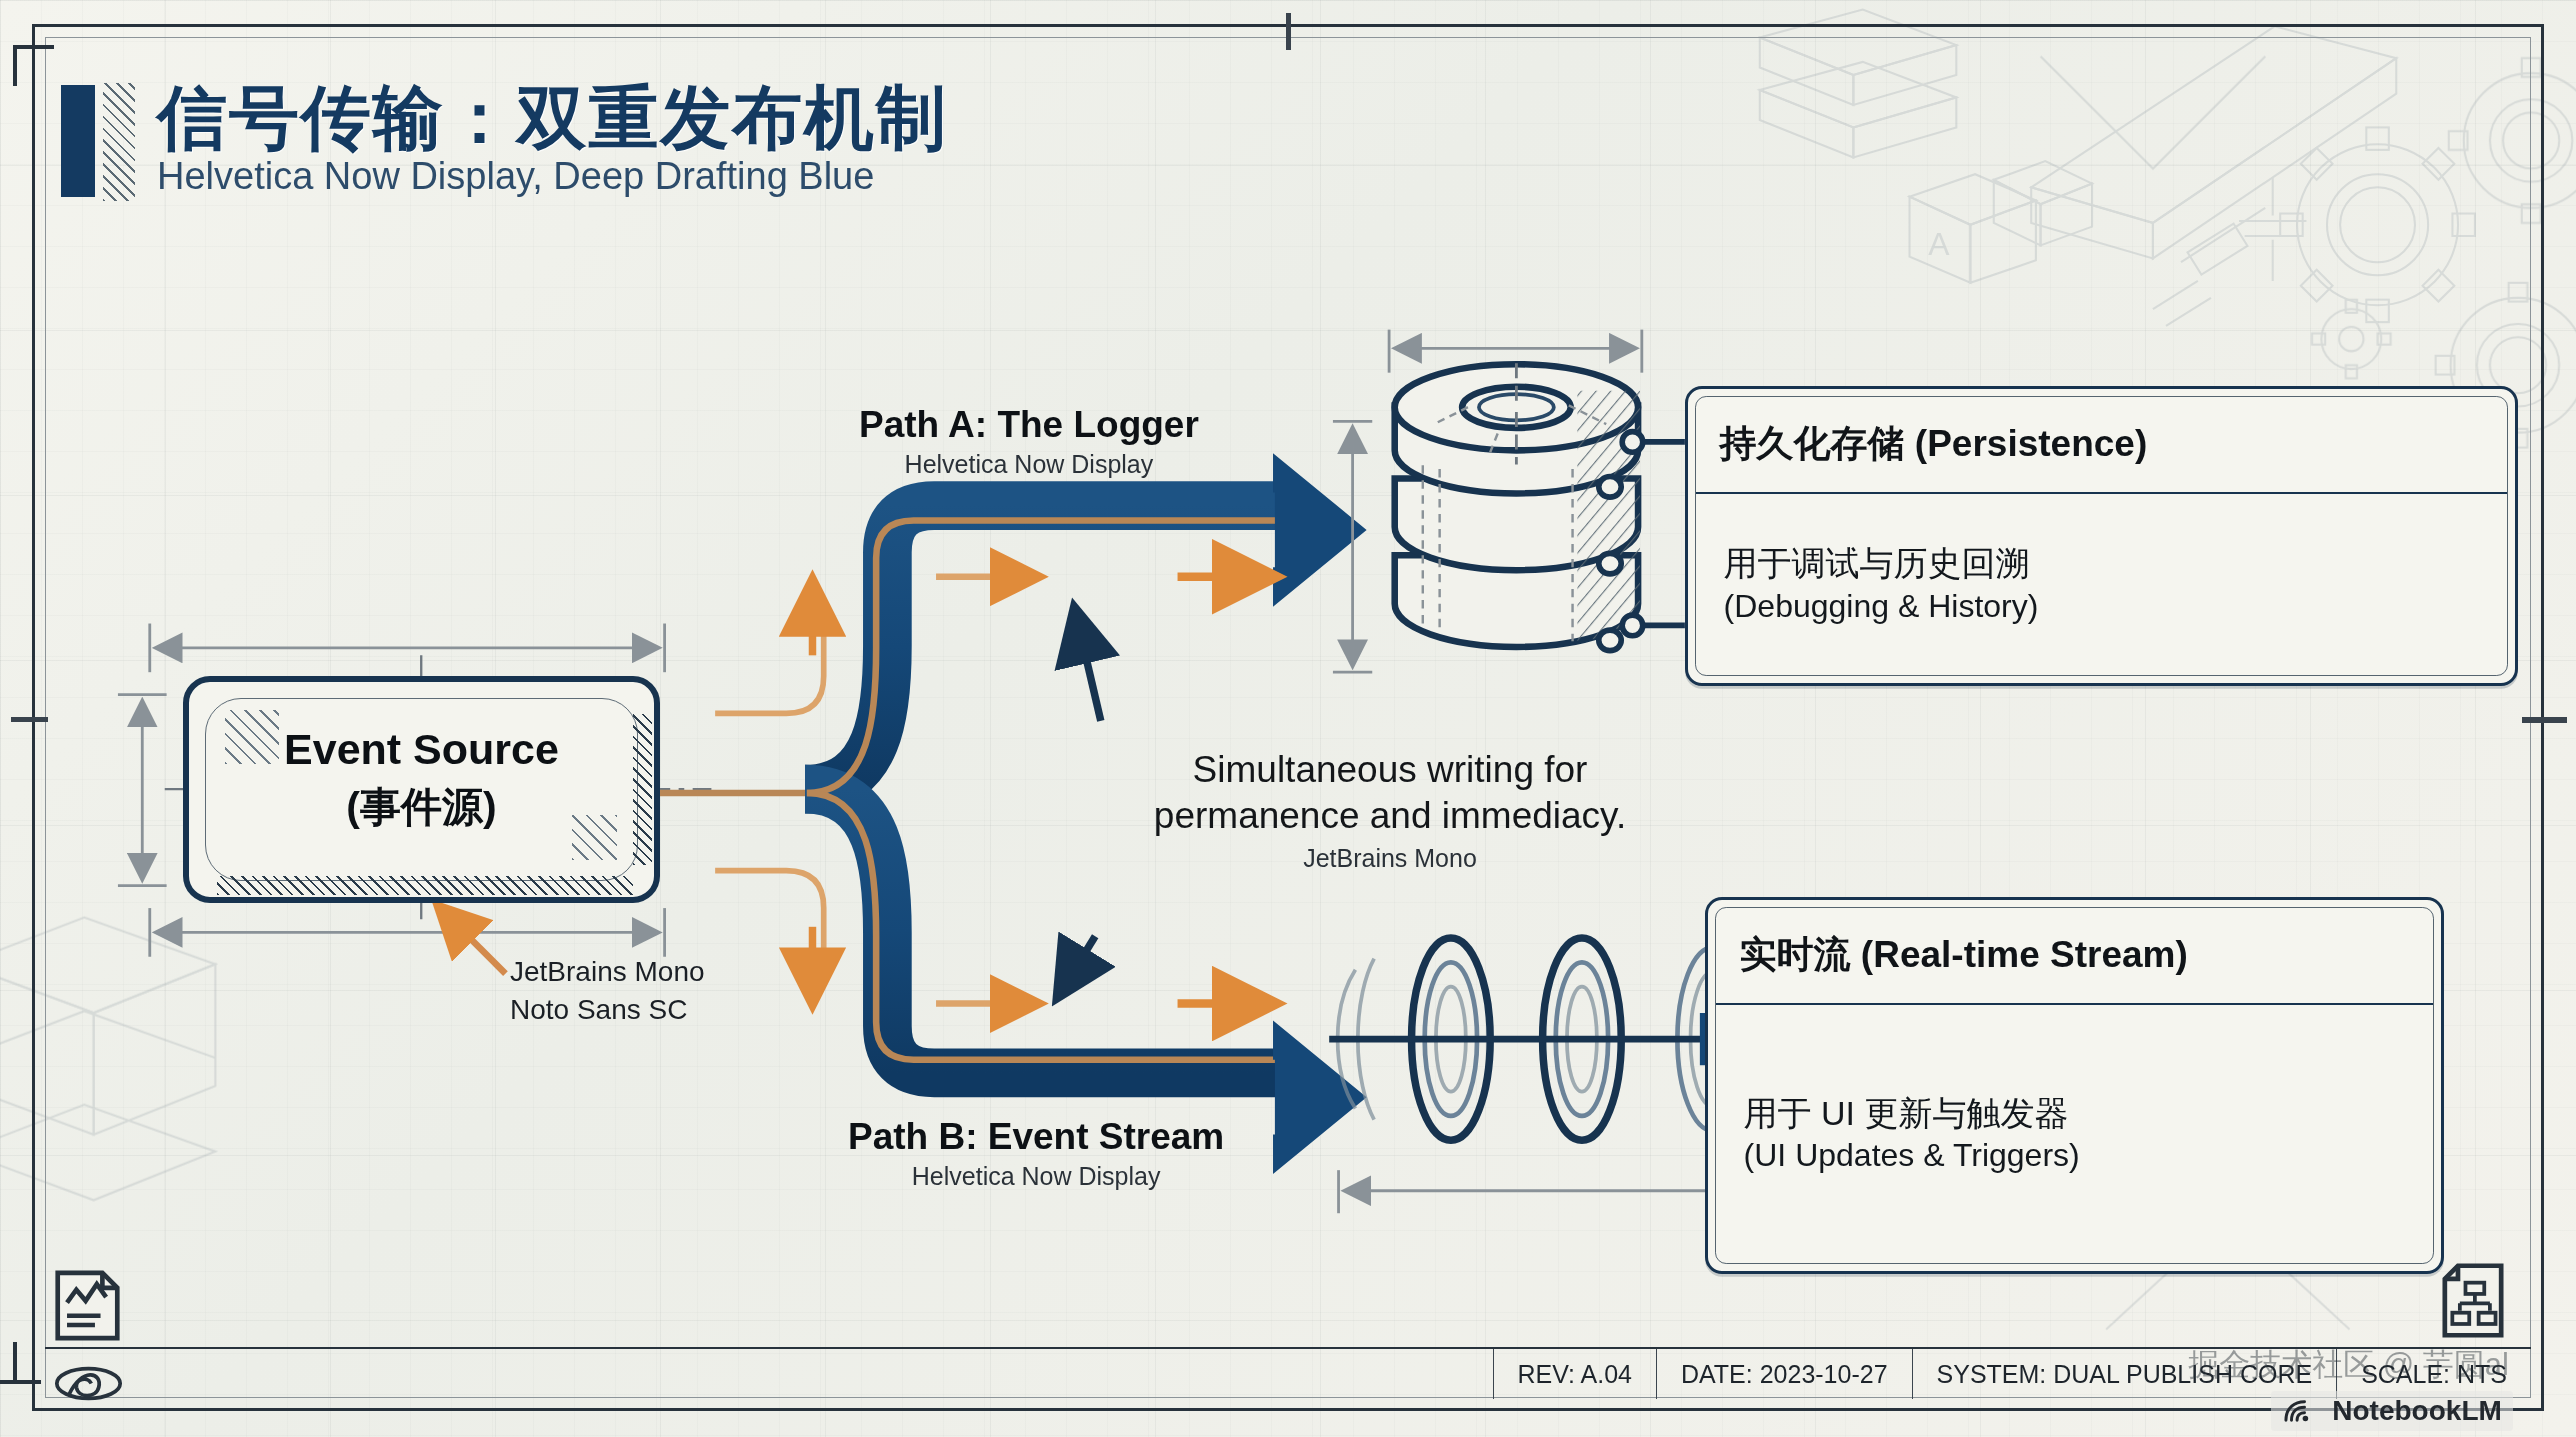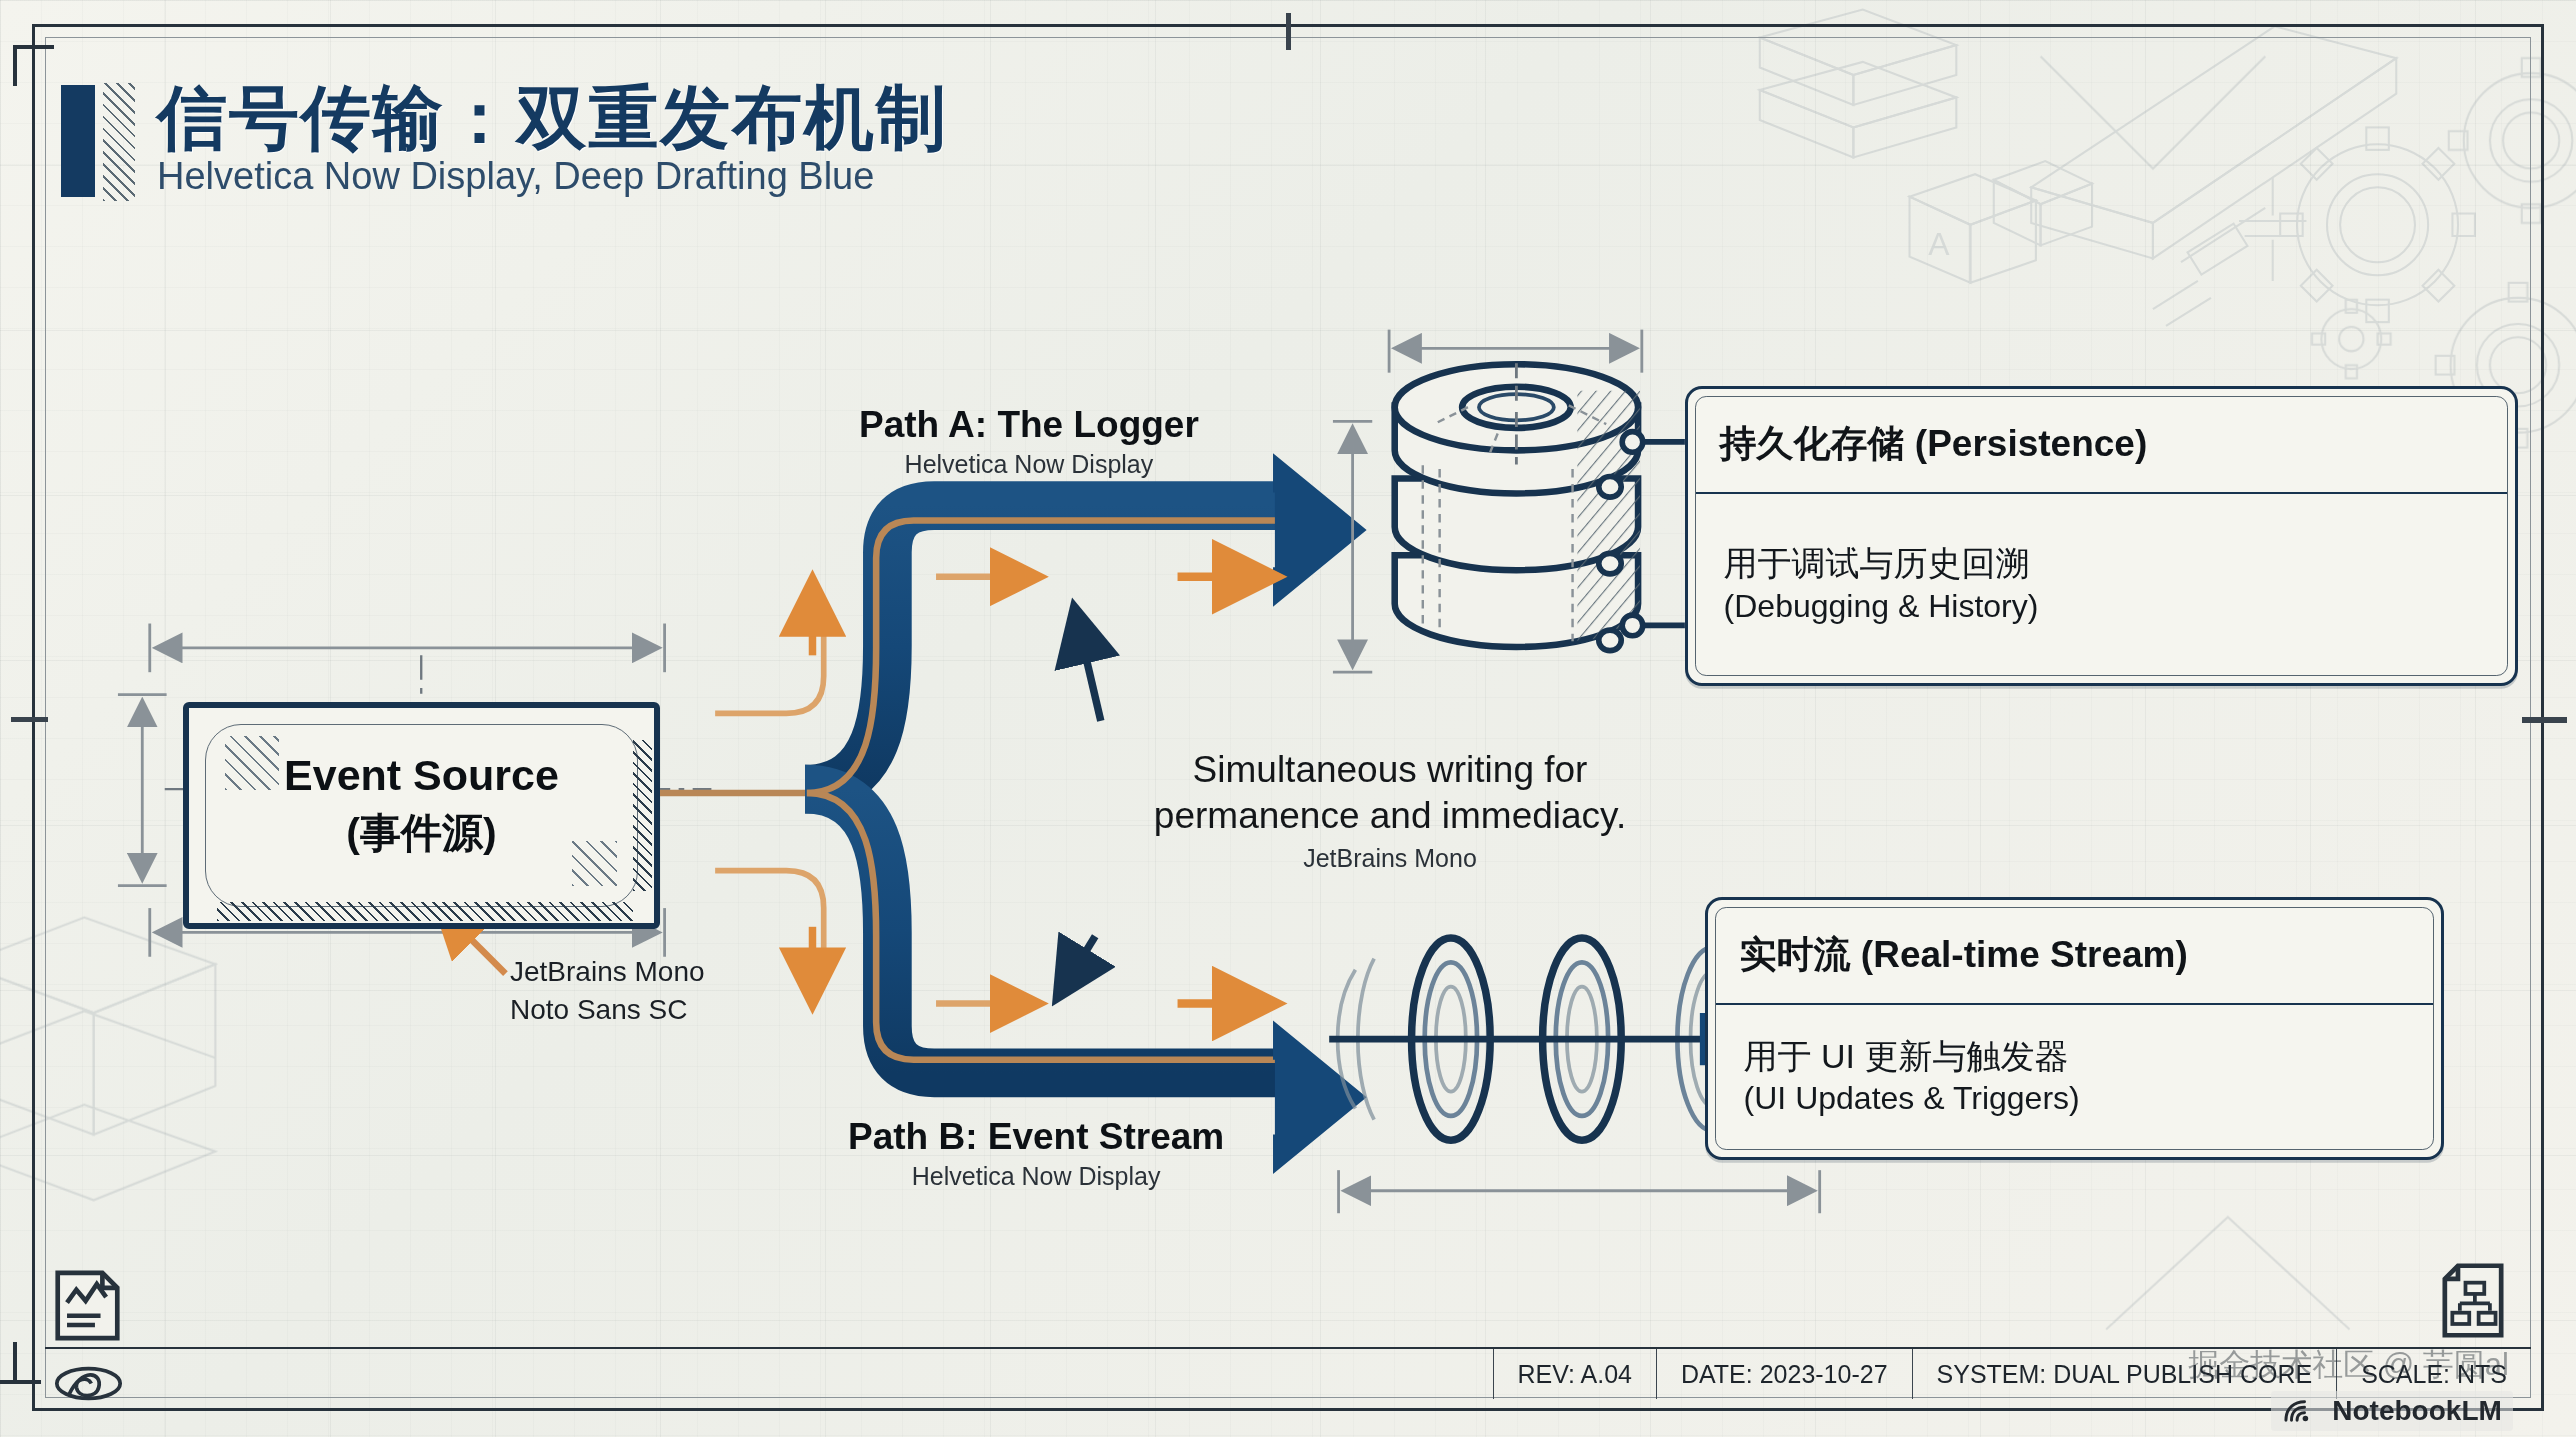--- a/index.html
+++ b/index.html
@@ -87,23 +87,22 @@
   .card-head-txt { font-size: 37px; font-weight: bold; color: #101418; white-space: nowrap; }
   .card-body { flex: 1; display: flex; flex-direction: column; justify-content: center; padding: 5.6px 28px; }
   .card-body-l1 { font-size: 34px; color: #13181d; line-height: 1.28; white-space: nowrap; }
   .card-body-l2 { font-size: 32px; color: #13181d; line-height: 1.28; white-space: nowrap; }
 
   
   #event-source {
     position: absolute; left: 183px; top: 676px;
     width: 477px; height: 227px;
     border: 6.6px solid #17334f;
-    border-radius: 6px;
+    border-radius: 27px;
     background: #f4f4ee;
-    margin-top: 26px;
   }
   #event-source .inner-rule {
     position: absolute; left: 16px; top: 16px; right: 16px; bottom: 16px;
     border: 1.9px solid #5d6b76; border-radius: 36px;
   }
   .es-text { position: absolute; left: 0; right: 0; top: 43px; text-align: center; }
   .es-l1 { font-size: 43px; font-weight: bold; color: #0c1014; }
   .es-l2 { font-size: 41px; font-weight: bold; color: #0c1014; margin-top: 5.6px; }
   .es-hatch-b {
     position: absolute; left: 28px; right: 20.6px; bottom: 1.9px; height: 19px;
@@ -464,21 +463,21 @@
       <div class="card-head" style="height:97px;">
         <div class="card-head-txt">持久化存储 (Persistence)</div>
       </div>
       <div class="card-body">
         <div class="card-body-l1">用于调试与历史回溯</div>
         <div class="card-body-l2">(Debugging &amp; History)</div>
       </div>
     </div>
   </div>
 
-  <div class="card" style="left:1705px;top:897px;width:739px;height:263px;">
+  <div class="card" style="left:1705px;top:897px;width:739px;height:377px;">
     <div class="card-in">
       <div class="card-head" style="height:97px;">
         <div class="card-head-txt">实时流 (Real-time Stream)</div>
       </div>
       <div class="card-body">
         <div class="card-body-l1">用于 UI 更新与触发器</div>
         <div class="card-body-l2">(UI Updates &amp; Triggers)</div>
       </div>
     </div>
   </div>

